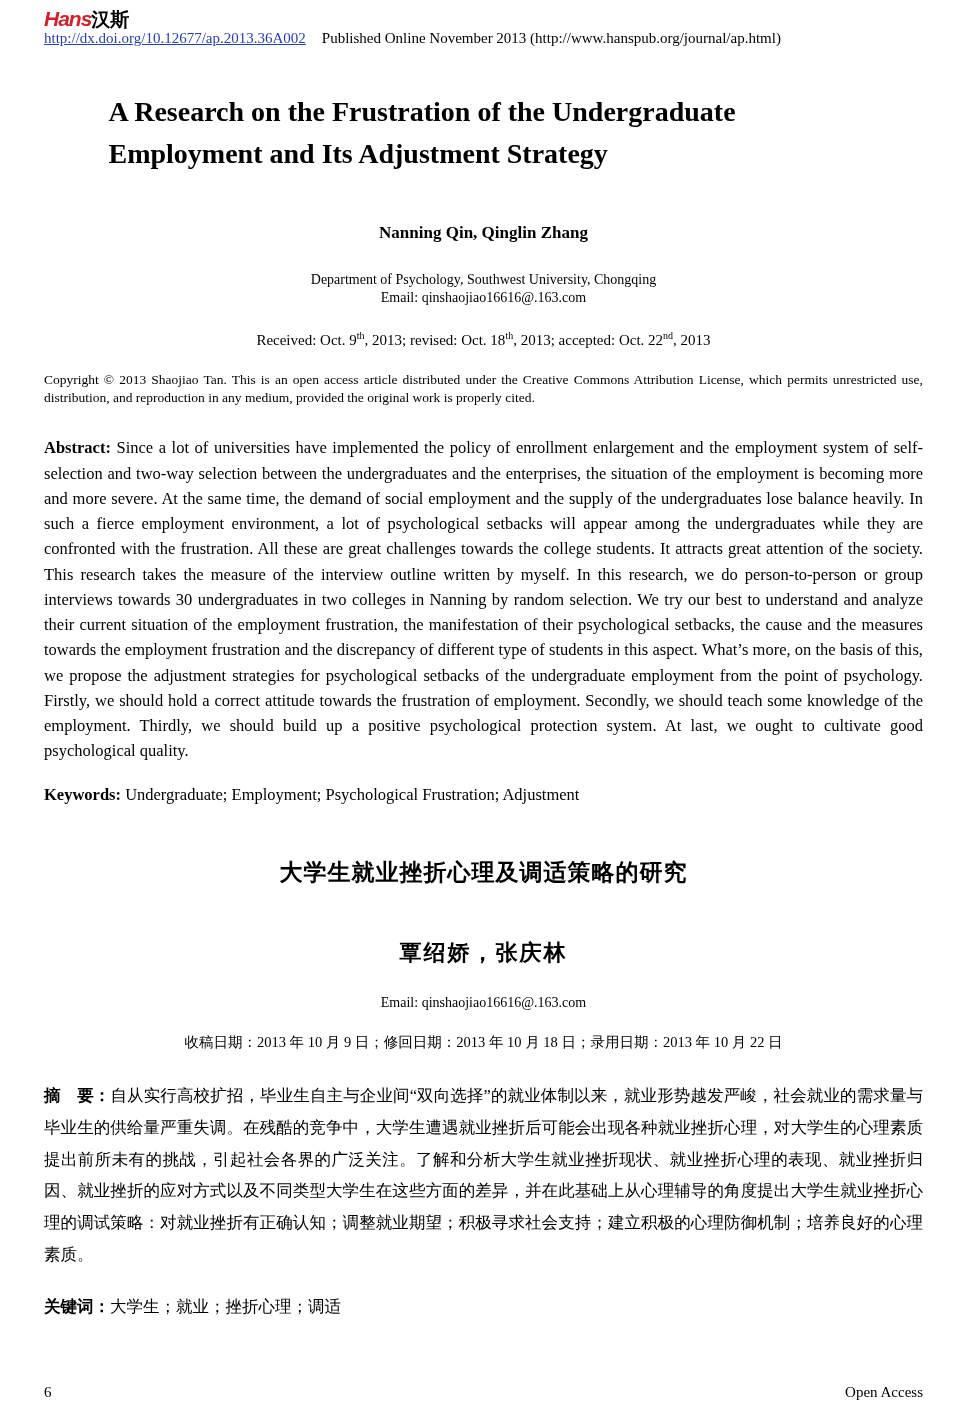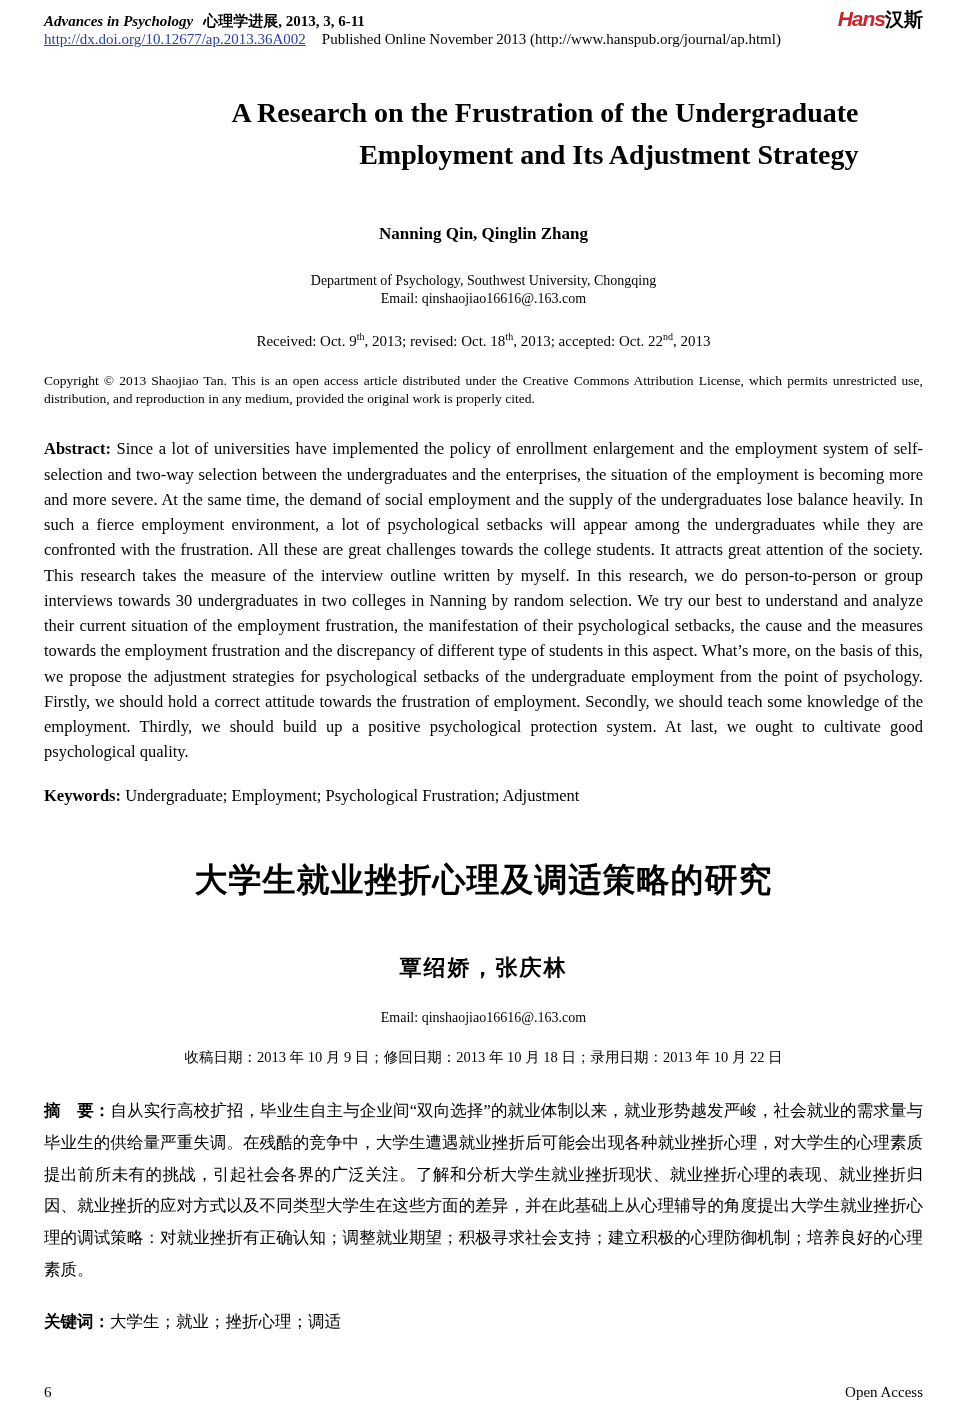--- a/index.html
+++ b/index.html
@@ -38,21 +38,21 @@
   .doi-link {
     color: var(--link, #2843a8);
     text-decoration: underline;
     cursor: pointer;
   }
   .published { margin-left: 16px; }
   
   .title {
     margin: 44px auto 0 auto;
     max-width: 750px;
-    text-align: right;
+    text-align: left;
     font-size: 28px;
     font-weight: bold;
     line-height: 1.5;
   }
   .authors {
     margin-top: 48px;
     text-align: center;
     font-size: 17px;
     font-weight: bold;
   }
@@ -77,21 +77,21 @@
   }
   .keywords {
     margin-top: 22px;
     font-size: 16.5px;
   }
   .lbl { font-weight: bold; }
   
   .cn-title {
     margin-top: 52px;
     text-align: center;
-    font-size: 33px;
+    font-size: 23px;
     font-weight: bold;
     letter-spacing: 1px;
   }
   .cn-authors {
     margin-top: 50px;
     text-align: center;
     font-size: 22px;
     font-weight: bold;
     letter-spacing: 2px;
   }
@@ -120,24 +120,20 @@
     font-size: 15px;
   }
 </style>
 </head>
 <body>
 
 <div class="page">
 
   <header>
     <div class="header-row1">
-      <div>
-        <span class="journal-name">Advances in Psychology</span>
-        <span class="journal-cn">心理学进展, 2013, 3, 6-11</span>
-      </div>
       <div class="logo">
         <span class="logo-hans">Hans</span><span class="logo-cn">汉斯</span>
       </div>
     </div>
     <div class="header-row2">
       <a class="doi-link">http://dx.doi.org/10.12677/ap.2013.36A002</a><span class="published">Published Online November 2013 (http://www.hanspub.org/journal/ap.html)</span>
     </div>
   </header>
 
   <h1 class="title">A Research on the Frustration of the Undergraduate Employment and Its Adjustment Strategy</h1>

